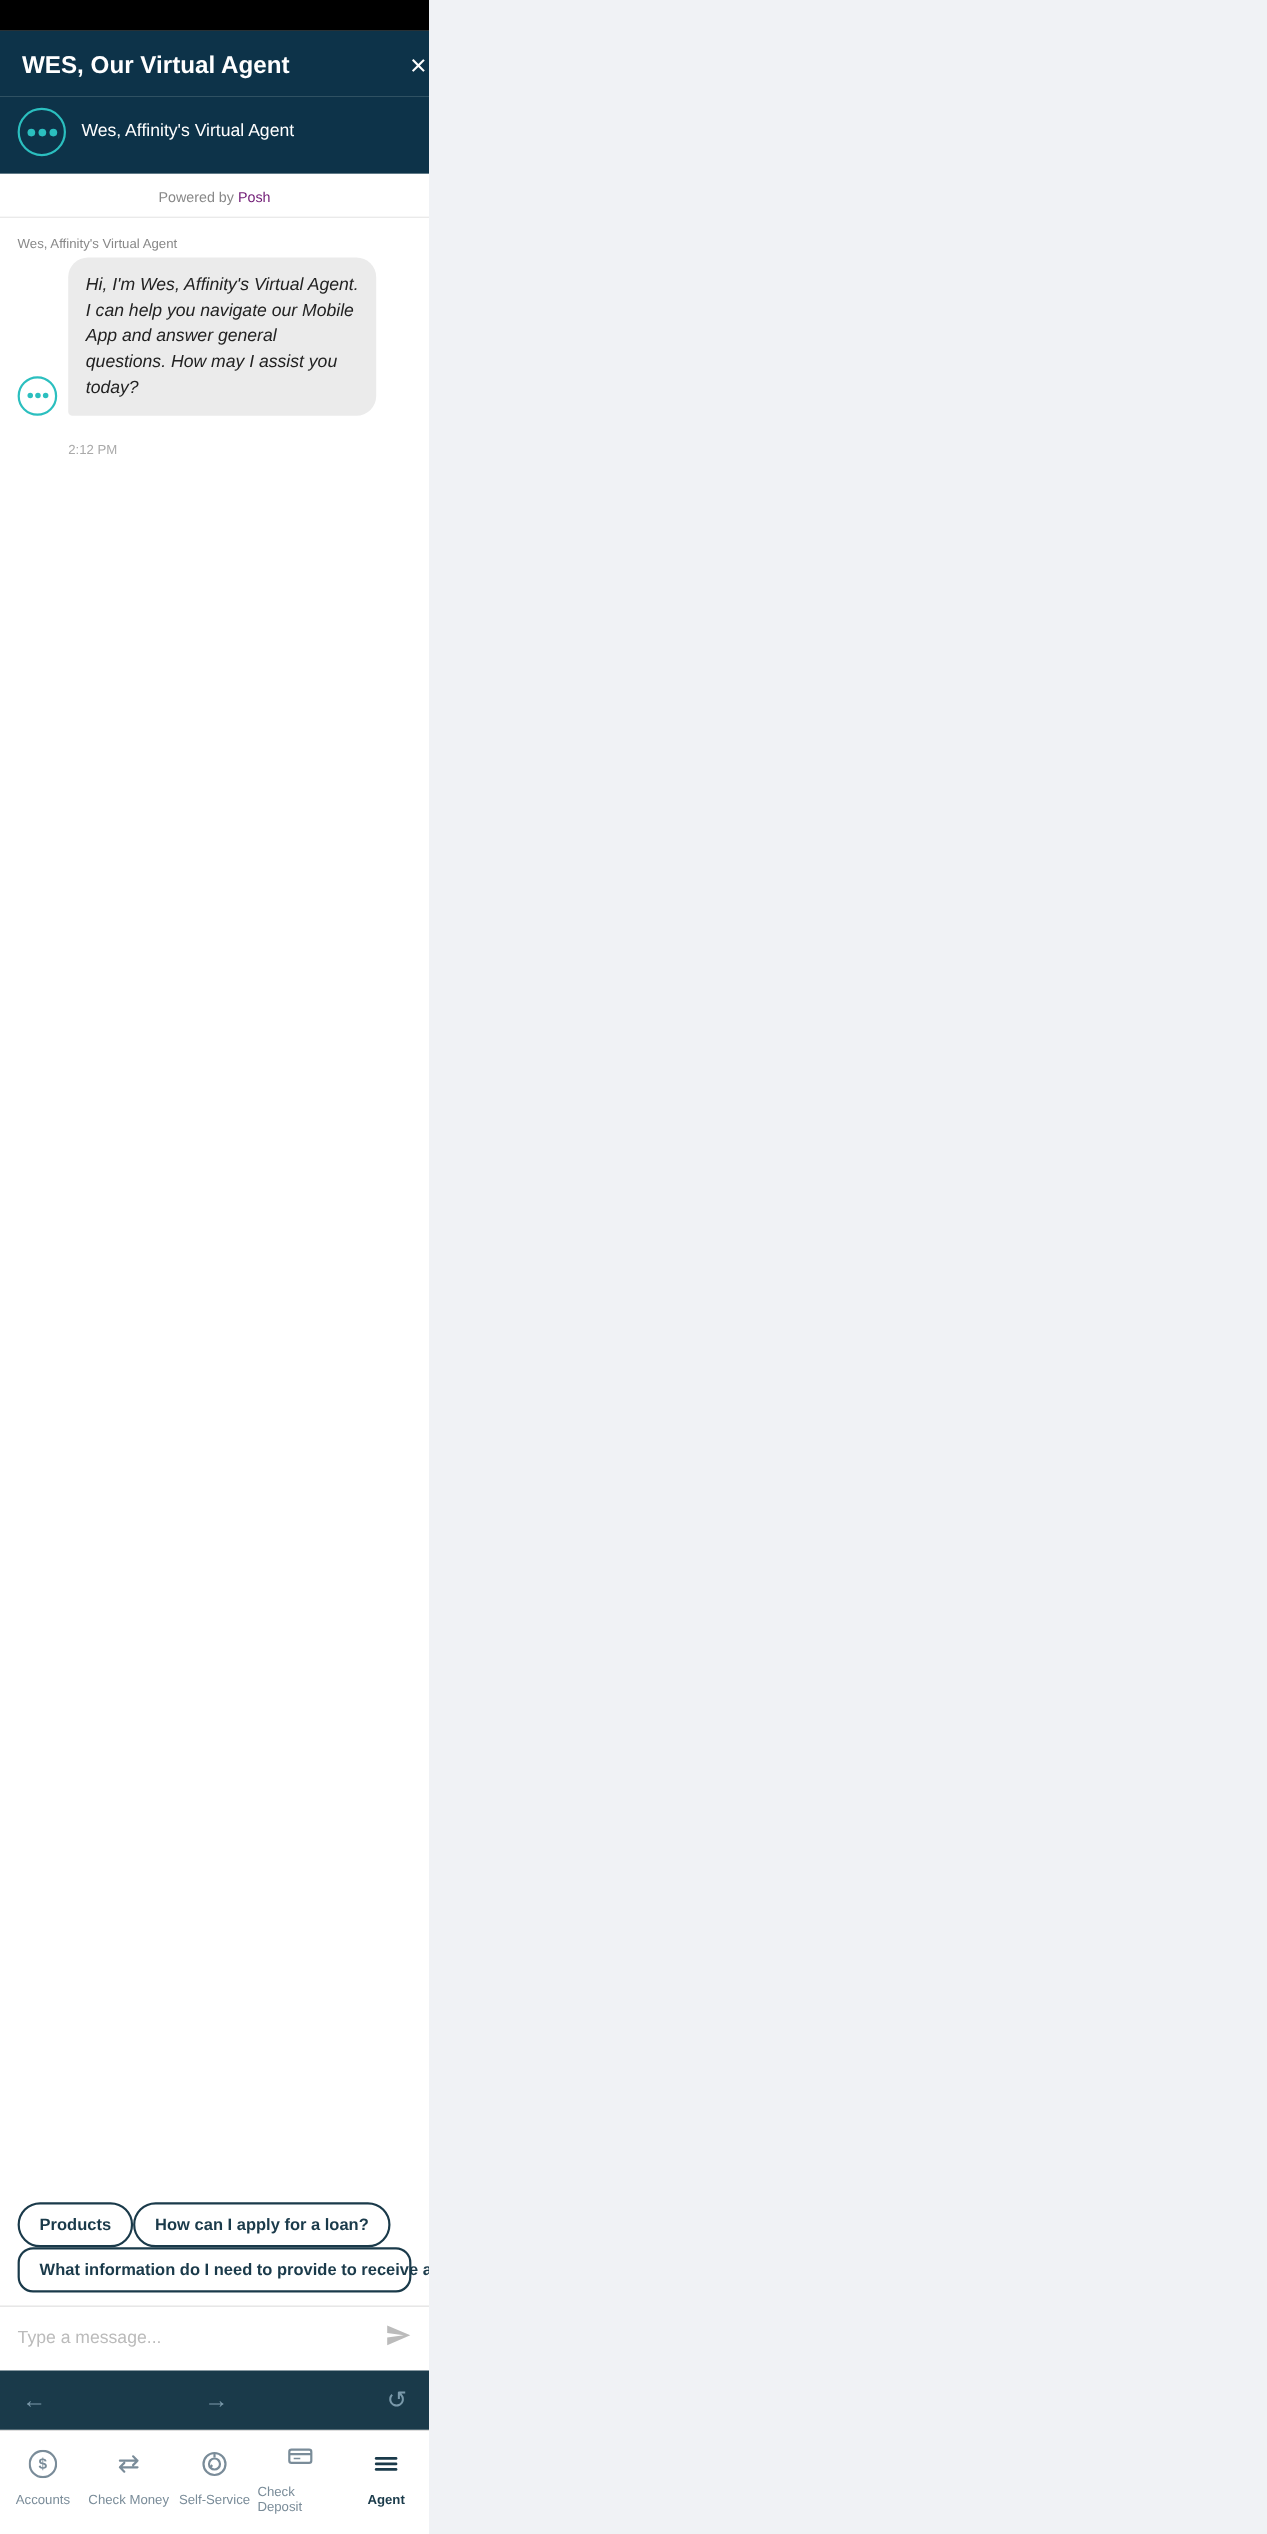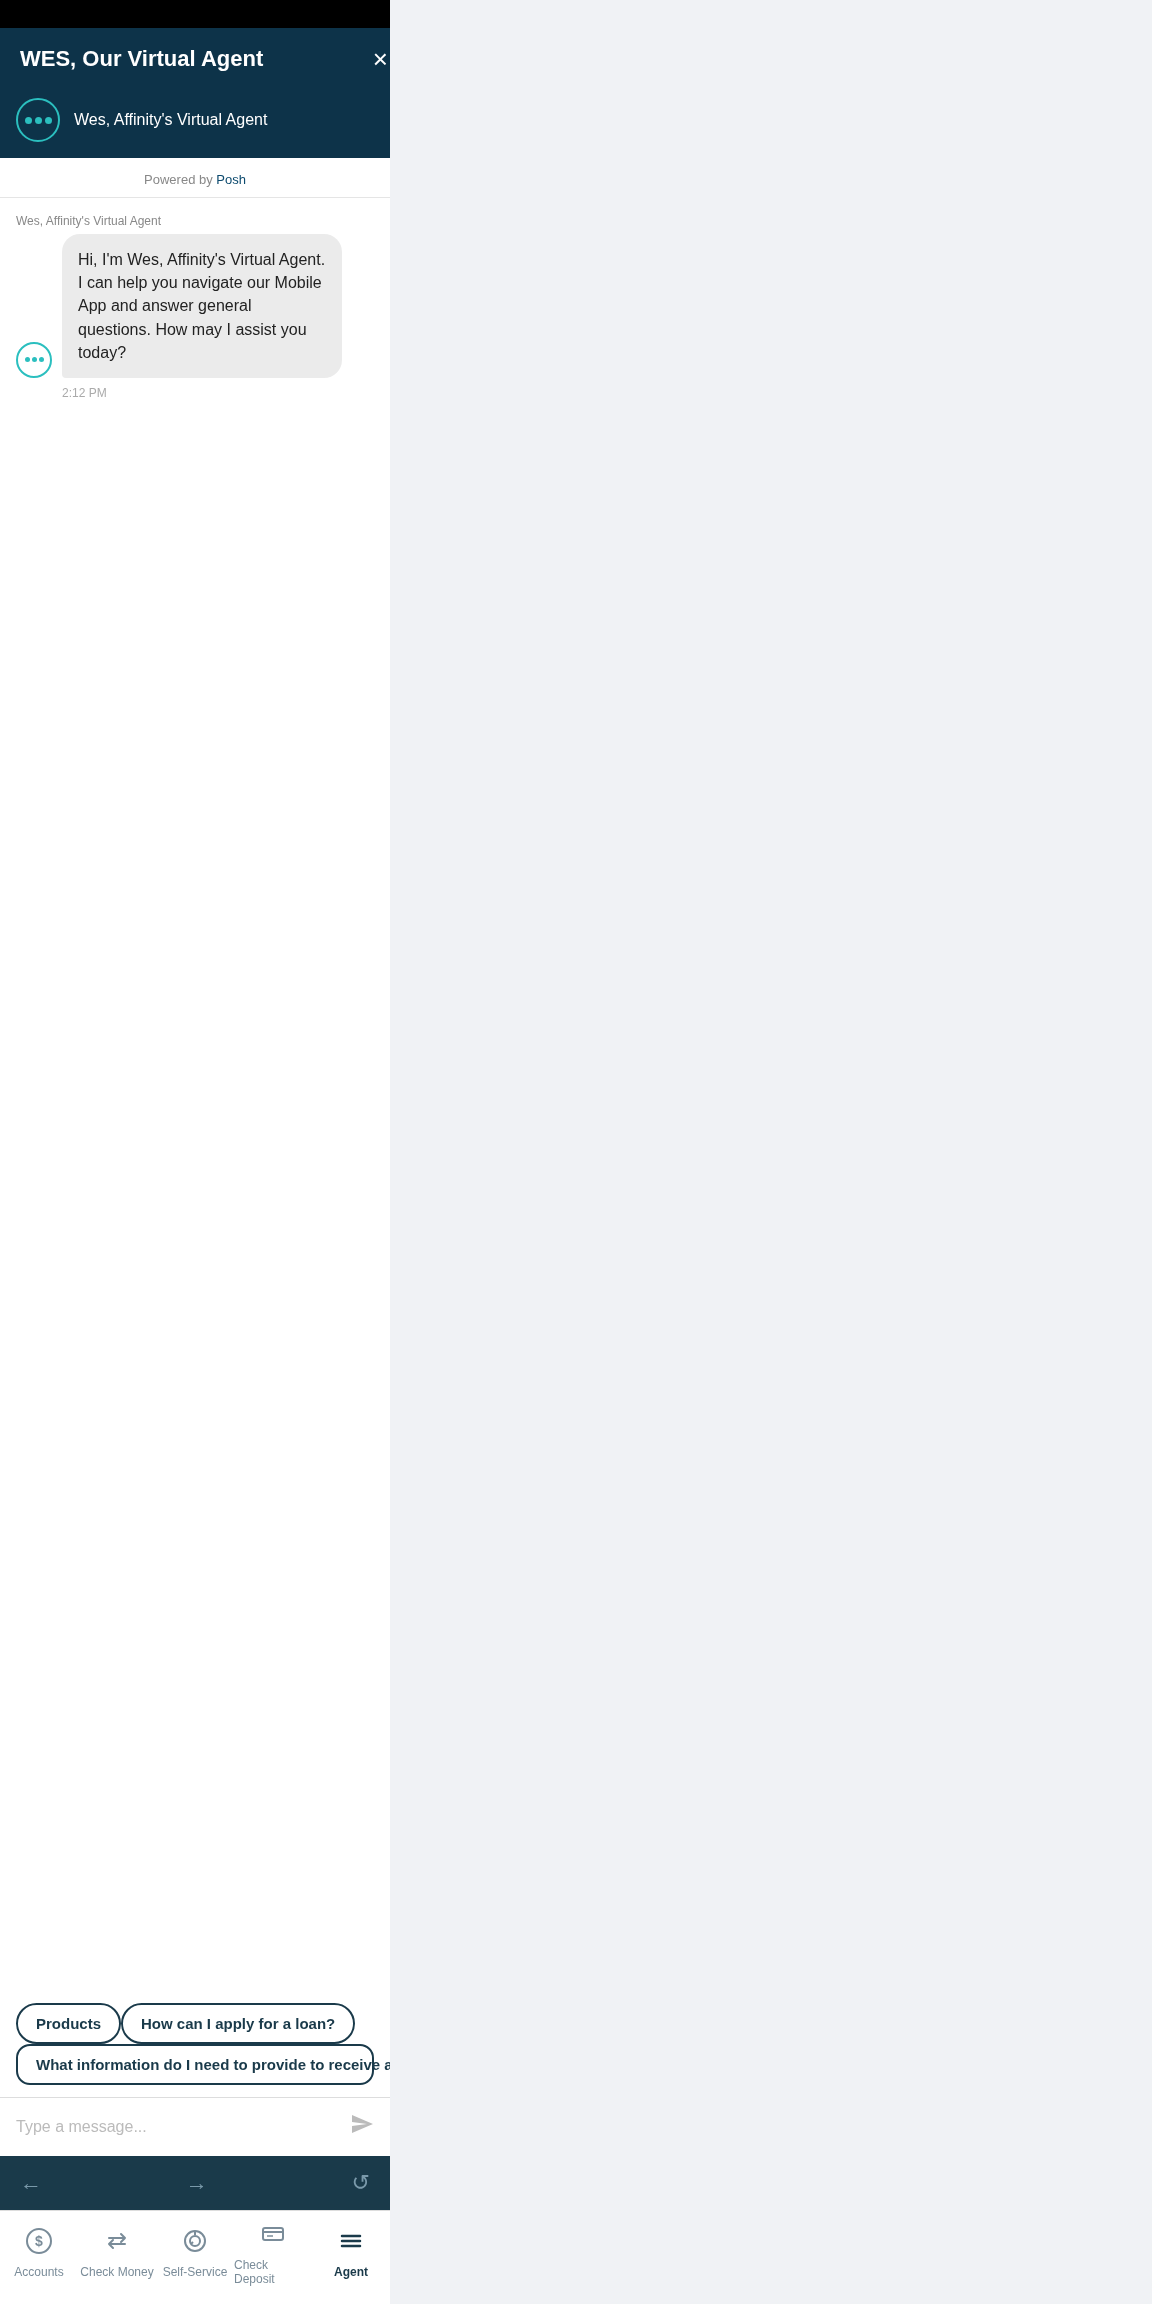--- a/index.html
+++ b/index.html
@@ -100,41 +100,42 @@
     .powered-by {
       text-align: center;
       padding: 14px 16px 10px;
       font-size: 13px;
       color: #888;
       border-bottom: 1px solid #e5e5e5;
       flex-shrink: 0;
     }
 
     .powered-by a {
-      color: #0c4a6e;
+      color: #701a75;
       text-decoration: none;
       font-weight: 500;
     }
 
     .messages {
       flex: 1;
       padding: 16px 16px 12px;
       overflow-y: auto;
     }
 
     .message-sender {
       font-size: 12px;
       color: #888;
       margin-bottom: 6px;
     }
 
     .message-bubble-row {
       display: flex;
       align-items: flex-end;
-      margin-bottom: 8px;
+      margin-bottom: 24px;
+      font-style: italic;
     }
 
     .small-avatar {
       width: 36px;
       height: 36px;
       border-radius: 50%;
       border: 2px solid #2bbfbf;
       background: transparent;
       display: flex;
       align-items: center;

